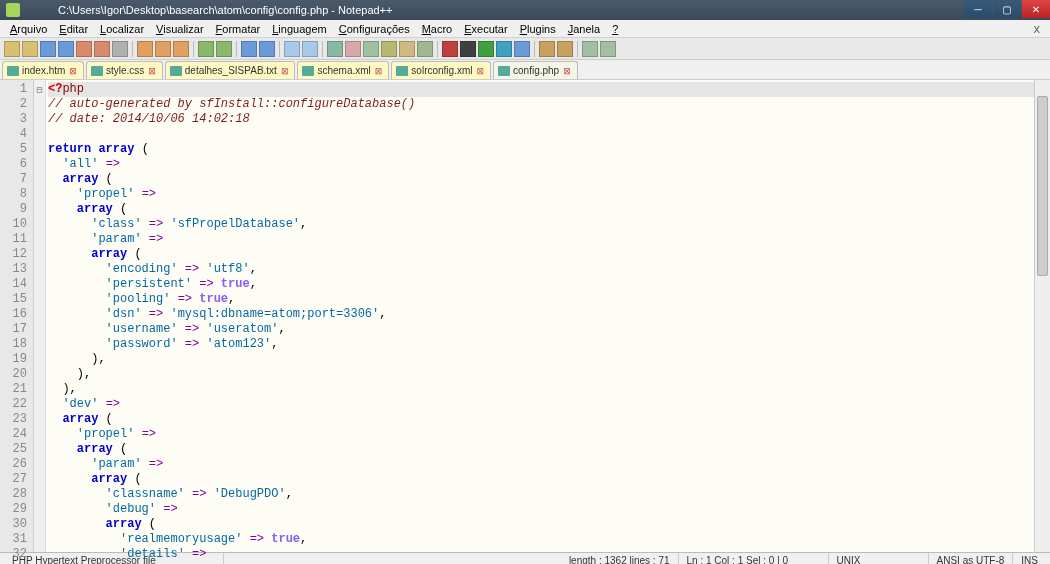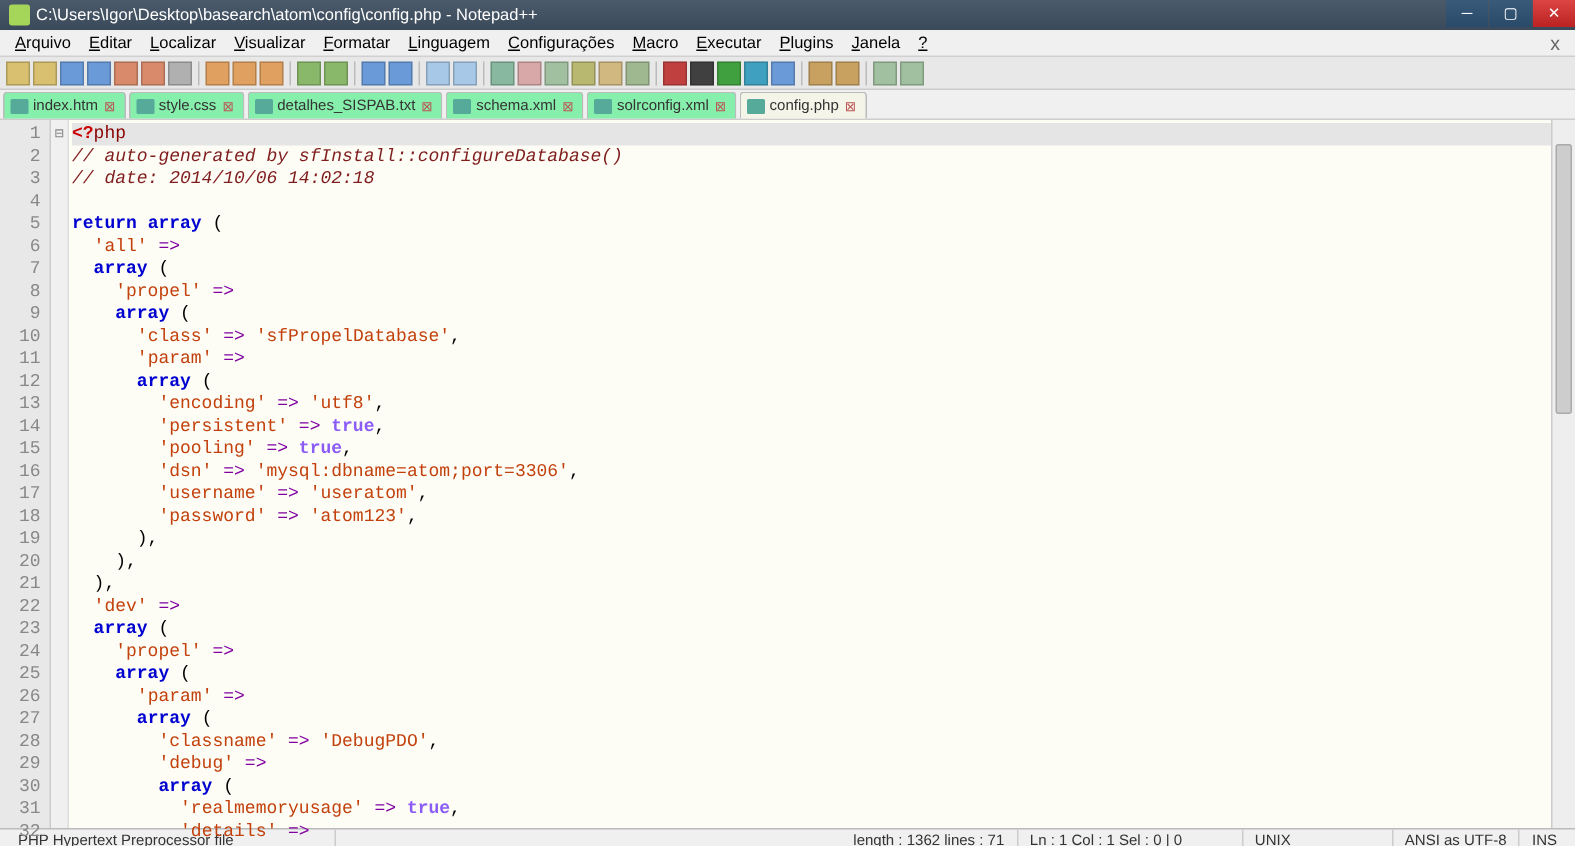--- a/index.html
+++ b/index.html
@@ -1,49 +1,49 @@
 <!DOCTYPE html>
 <html><head>
 <meta charset="utf-8">
 <style>
 * { margin: 0; padding: 0; box-sizing: border-box; }
 body { font-family: "Segoe UI", Tahoma, sans-serif; font-size: 11px; background: #f0f0f0; overflow: hidden; width: 1050px; height: 564px; }
-.titlebar { height: 20px; background: linear-gradient(#4a5a6a, #3a4a5a); display: flex; align-items: center; color: #fff; padding-left: 6px; font-size: 11px; }
+.titlebar { height: 20px; background: linear-gradient(#4a5a6a, #3a4a5a); display: flex; align-items: center; color: #fff; padding-left: 6px; font-size: 11px; gap: 34px; }
 .titlebar-icon { width: 14px; height: 14px; background: #a5d65a; margin-right: 4px; border-radius: 2px; }
 .titlebar-text { flex: 1; }
 .win-controls { display: flex; height: 100%; }
 .win-btn { width: 28px; height: 18px; display: flex; align-items: center; justify-content: center; font-size: 10px; color: #fff; }
 .win-btn.min { background: linear-gradient(#3a5a7a,#2a4a6a); }
 .win-btn.max { background: linear-gradient(#3a5a7a,#2a4a6a); margin-left:1px;}
 .win-btn.close { background: linear-gradient(#d44,#b22); margin-left:1px;}
 .menubar { height: 18px; background: #f0f0f0; display: flex; align-items: center; padding: 0 4px; font-size: 11px; color: #000; border-bottom: 1px solid #d0d0d0; }
 .menubar .menu-item { padding: 0 6px; cursor: default; }
 .menubar .menu-item u { text-decoration: underline; }
 .menubar .close-doc { margin-left: auto; padding: 0 6px; color: #666; font-family: Arial; font-size: 13px; }
 .toolbar { height: 22px; background: #e8e8e8; display: flex; align-items: center; padding: 0 4px; gap: 2px; border-bottom: 1px solid #ccc; }
 .tb-btn { width: 16px; height: 16px; border: 1px solid transparent; display:inline-block; }
 .tb-sep { width: 1px; height: 16px; background: #bbb; margin: 0 2px; }
 .tabs { height: 20px; background: #f0f0f0; display: flex; align-items: flex-end; padding: 0 2px; border-bottom: 1px solid #ccc; }
-.tab { height: 18px; padding: 0 6px 0 4px; display: flex; align-items: center; font-size: 10px; background: #86efac; border: 1px solid #bbb; border-bottom: none; margin-right: 2px; border-radius: 3px 3px 0 0; color: #333; cursor: default; }
+.tab { height: 18px; padding: 0 6px 0 4px; display: flex; align-items: center; font-size: 10px; background: #fef9c3; border: 1px solid #bbb; border-bottom: none; margin-right: 2px; border-radius: 3px 3px 0 0; color: #333; cursor: default; }
 .tab.active { background: #f4f4e8; }
 .tab-icon { width: 12px; height: 10px; background: #5a9; margin-right: 3px; border-radius: 1px; }
 .tab-close { margin-left: 4px; color: #b55; font-size: 9px; }
 .editor-wrap { position: relative; height: 472px; display: flex; background: #fdfdf6; }
 .gutter { width: 34px; background: #e8e8e8; border-right: 1px solid #ccc; text-align: right; padding-right: 6px; color: #888; font-family: Consolas, "Courier New", monospace; font-size: 12px; line-height: 15px; padding-top: 2px; }
 .gutter div { height: 15px; }
 .fold-col { width: 12px; background: #f0f0f0; border-right: 1px solid #ddd; font-family: monospace; font-size: 10px; color: #888; padding-top: 2px; }
 .fold-col div { height: 15px; text-align: center; line-height: 15px; }
 .code { flex: 1; font-family: Consolas, "Courier New", monospace; font-size: 12px; line-height: 15px; white-space: pre; padding: 2px 0 0 2px; color: #000; position: relative; }
 .code .line { height: 15px; }
 .code .line.hl { background: #e5e5e5; }
 .k-red { color: #c00; font-weight: bold; }
 .k-tag { color: #800; }
 .k-comment { color: #7f1d1d; font-style: italic; }
 .k-kw { color: #0000d0; font-weight: bold; }
-.k-str { color: #c2410c; }
+.k-str { color: #0369a1; }
 .k-op { color: #8000a0; }
 .k-bool { color: #8b5cf6; font-weight: bold; }
 .scroll-v { position: absolute; right: 0; top: 0; width: 16px; height: 100%; background: #eee; border-left: 1px solid #ccc; }
 .scroll-thumb { position: absolute; left: 2px; right: 2px; top: 16px; height: 180px; background: #cdcdcd; border: 1px solid #aaa; border-radius: 2px; }
 .statusbar { height: 16px; background: #f0f0f0; border-top: 1px solid #bbb; display: flex; align-items: center; font-size: 10px; color: #333; padding: 0 4px; }
 .statusbar .sb-cell { padding: 0 8px; border-right: 1px solid #ccc; height: 100%; display: flex; align-items: center; }
 .statusbar .sb-cell:last-child { border-right: none; }
 .statusbar .sb-spacer { flex: 1; }
 </style>
 </head>

